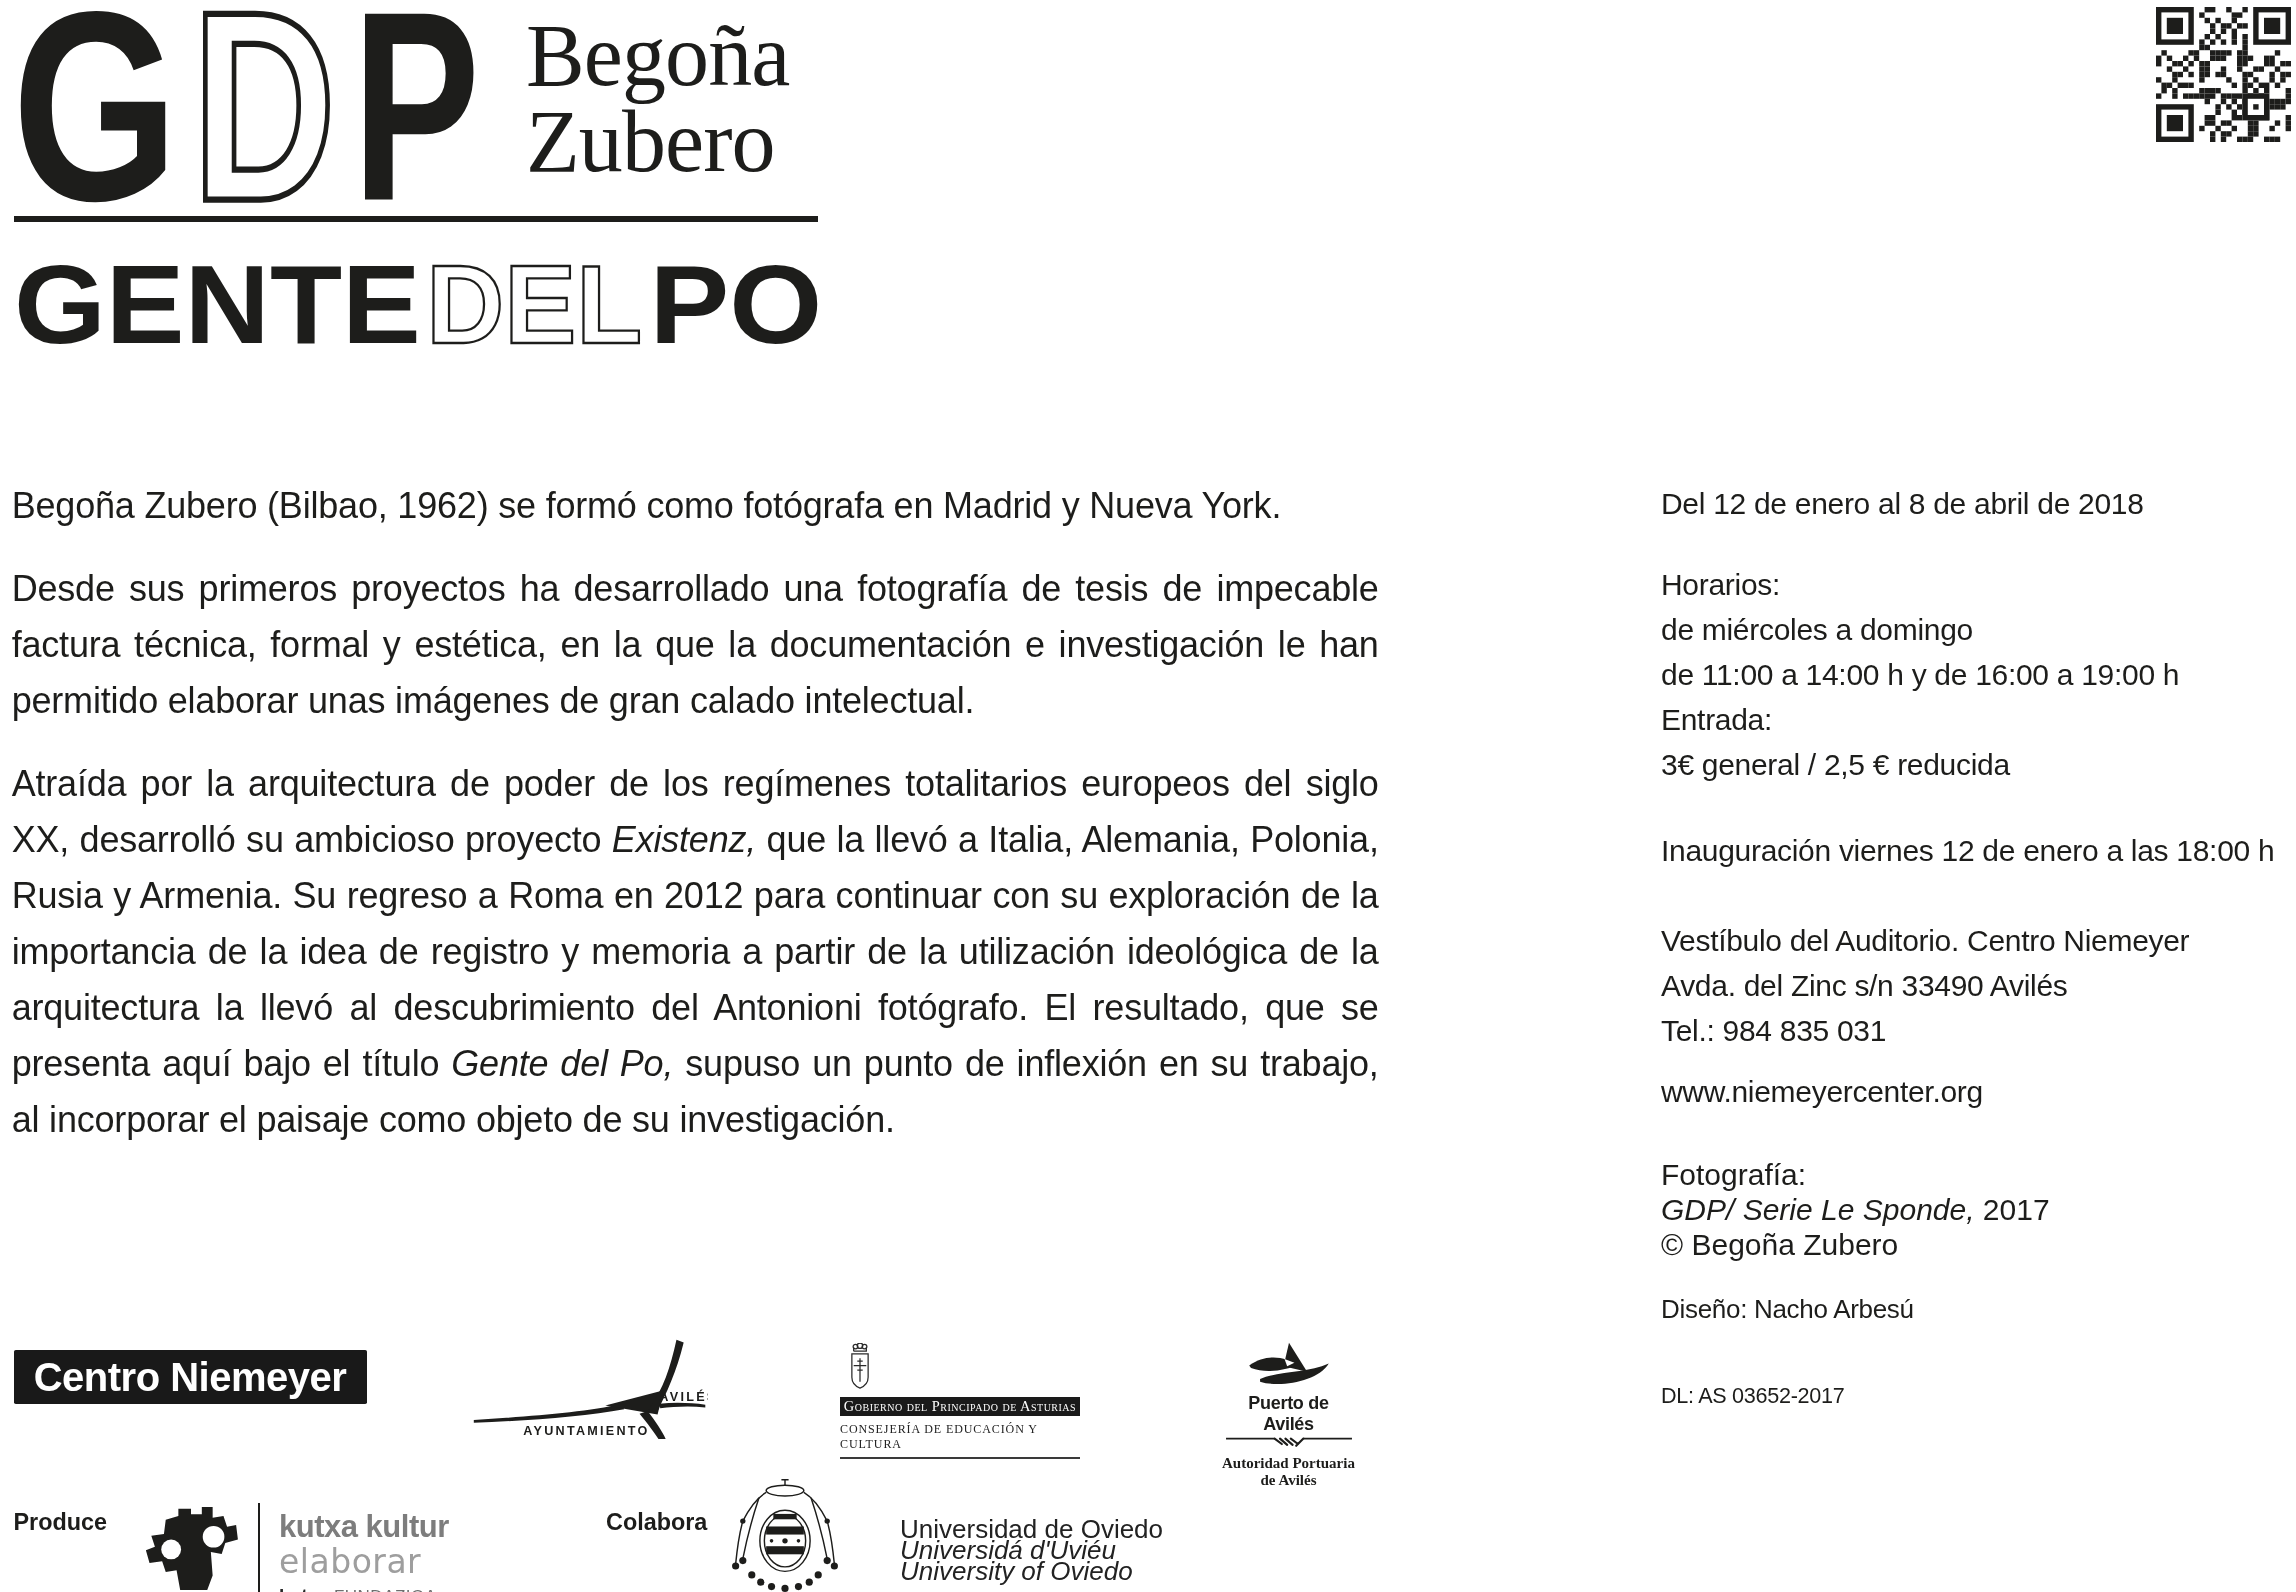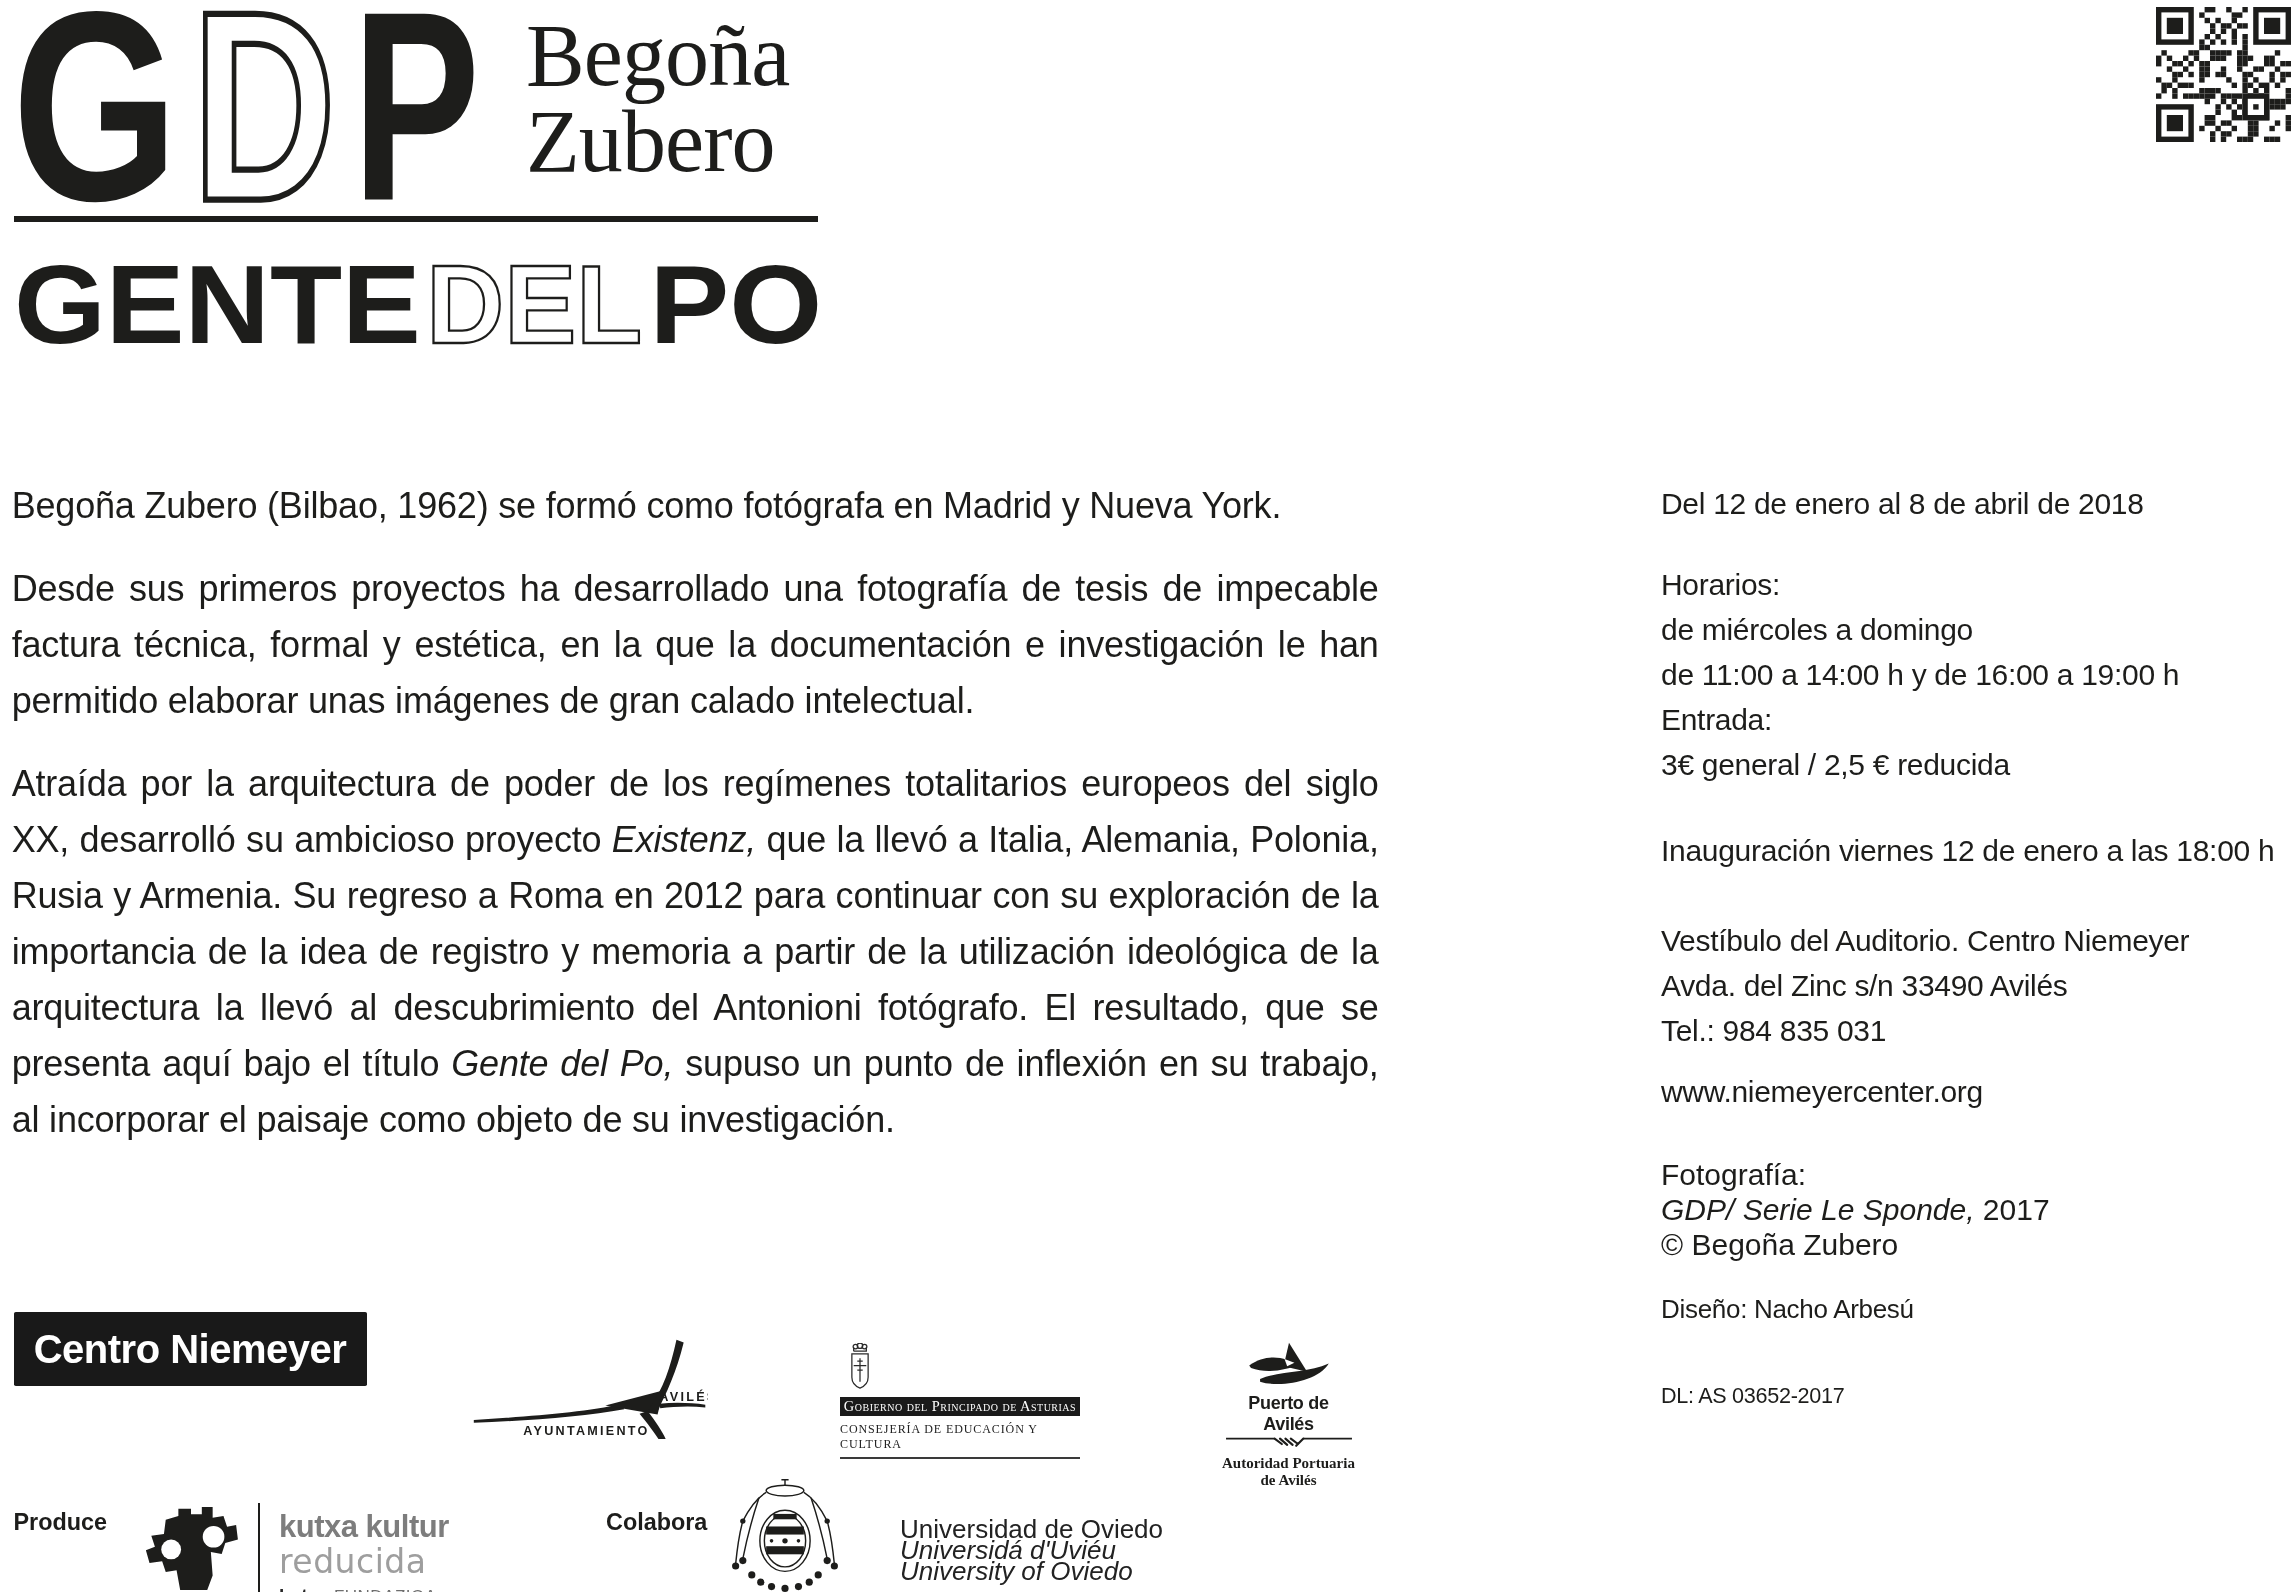--- a/index.html
+++ b/index.html
@@ -26,21 +26,21 @@
   .rline{white-space:nowrap;}
   .mt-block{margin-top:36px;}
   .mt-open{margin-top:41px;}
   .mt-venue{margin-top:45px;}
   .mt-web{margin-top:16px;}
   .credits{margin-top:43px;font-size:30px;line-height:35px;letter-spacing:0;}
   .design-line{margin-top:25px;font-size:26px;}
   .dl-line{margin-top:41px;font-size:21.6px;}
 
   
-  .cn-box{left:13.5px;top:1312px;width:353px;height:74px;background:#191919;
+  .cn-box{left:13.5px;top:1350px;width:353px;height:54px;background:#191919;
           display:flex;align-items:center;justify-content:center;border-radius:1.8px;}
   .cn-box span{color:#fff;font-weight:bold;font-size:40px;letter-spacing:-0.5px;}
 
   .asturias{left:840px;top:1343px;width:240px;}
   .ast-bar{margin-top:3.6px;background:#1a1a1a;color:#fff;height:19px;
            display:flex;align-items:center;justify-content:center;
            font-family:"Liberation Serif",serif;font-variant:small-caps;
            font-size:14.4px;letter-spacing:0.5px;}
   .ast-dept{margin-top:6.3px;font-family:"Liberation Serif",serif;font-size:12px;
             letter-spacing:0.9px;color:#222;}
@@ -381,21 +381,21 @@
   <svg class="abs" style="left:144px;top:1507px;" width="94" height="83" viewBox="0 0 104 92">
     <path d="M38,10 L38,2 L52,2 L52,8 L64,8 L64,0 L76,0 L76,12 L88,10 L92,22 L102,20 L104,36 L90,40 L86,52 L74,50 L76,76 L70,92 L40,92 L36,70 L24,72 L20,60 L6,62 L2,48 L12,44 L8,32 L22,30 L24,14 Z" fill="#1d1d1b"></path>
     <circle cx="30" cy="47" r="11" fill="#fff"></circle>
     <circle cx="77" cy="33" r="12" fill="#fff"></circle>
   </svg>
 
   <div class="abs kutxa-divider"></div>
 
   <div class="abs kutxa-text">
     <div class="kutxa-l1">kutxa kultur</div>
-    <div class="kutxa-l2">reducida</div>
+    <div class="kutxa-l2">elaborar</div>
     <div class="kutxa-l3">
       <span class="k">kutxa</span>
       <span class="f">FUNDAZIOA</span>
     </div>
   </div>
 
   <div class="abs prod-label" style="left:606px;top:1509px;">Colabora</div>
 
   <svg class="abs" style="left:732px;top:1478px;" width="106" height="114" viewBox="0 0 118 127">
     <g fill="none" stroke="#1d1d1b" stroke-width="1.6">

